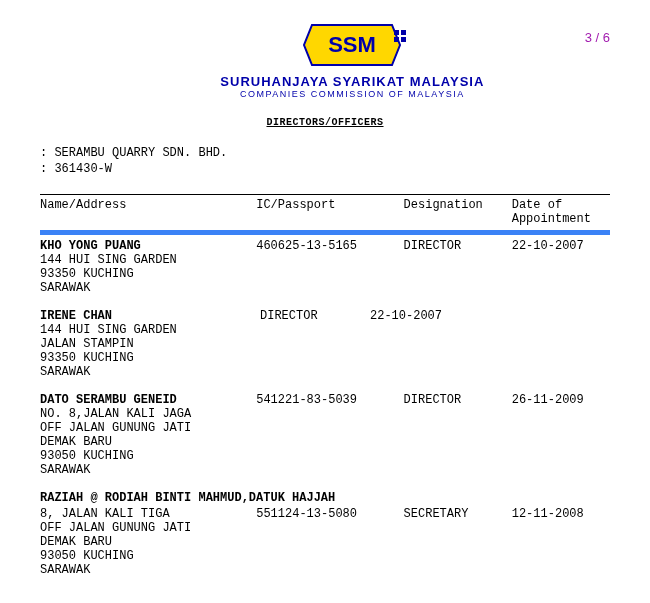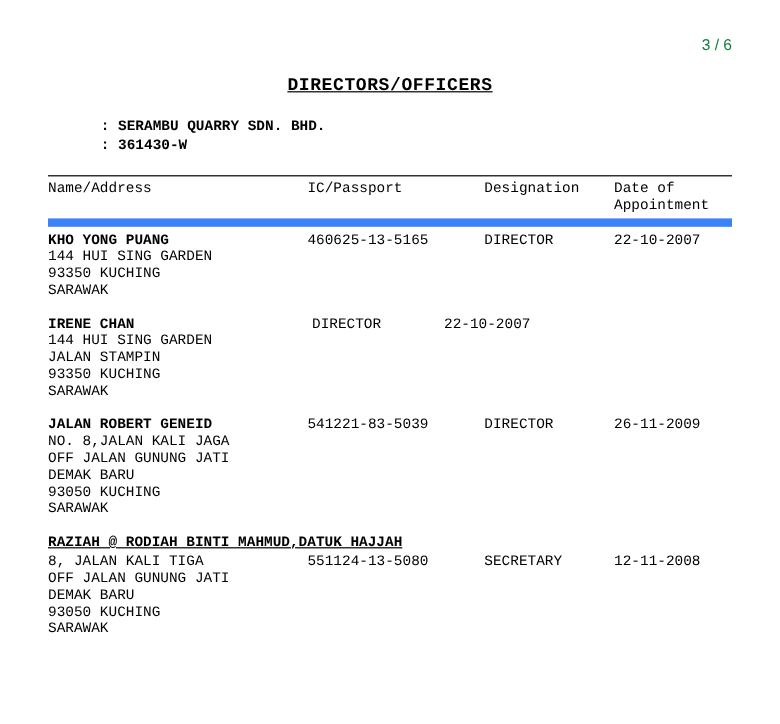--- a/index.html
+++ b/index.html
@@ -37,52 +37,51 @@
     .org-sub {
       font-family: Arial, sans-serif;
       font-size: 9px;
       color: #0000aa;
       letter-spacing: 1.5px;
       text-align: center;
     }
     .page-num {
       font-family: Arial, sans-serif;
       font-size: 13px;
-      color: #15803d;
+      color: #a21caf;
       padding-top: 10px;
     }
     .page-title {
       text-align: center;
       font-family: 'Courier New', Courier, monospace;
-      font-size: 15px;
+      font-size: 10px;
       font-weight: bold;
       text-decoration: underline;
       margin: 18px 0 18px 0;
       letter-spacing: 0.5px;
     }
     .company-info {
       margin-bottom: 18px;
     }
     .company-row {
       display: flex;
       margin-bottom: 2px;
       font-size: 12px;
     }
     .company-label {
       width: 140px;
       font-weight: normal;
     }
     .company-value {
-      font-weight: bold;
-      margin-left: 44px;
+      font-weight: normal;
     }
     .table-header {
       display: flex;
       border-top: 1px solid #000;
-      border-bottom: 7px solid #3b82f6;
+      border-bottom: 5px solid #3b82f6;
       padding: 3px 0;
       margin-bottom: 4px;
       font-size: 12px;
     }
     .col-name { width: 220px; }
     .col-ic { width: 150px; }
     .col-desig { width: 110px; }
     .col-date { width: 100px; }
     .col-date-header { line-height: 1.2; }
     .person-block {
@@ -102,20 +101,38 @@
     }
     .person-ic { width: 150px; padding-top: 0; }
     .person-desig { width: 110px; }
     .person-date { width: 100px; }
   </style>
 </head>
 <body>
 
 <div class="header">
   <div style="width:80px;"></div>
+  <div class="header-center">
+
+    <svg class="logo-svg" width="120" height="50" viewBox="0 0 120 50">
+
+      <polygon points="20,5 100,5 108,25 100,45 20,45 12,25" fill="#FFD700"></polygon>
+
+      <polygon points="20,5 100,5 108,25 100,45 20,45 12,25" fill="none" stroke="#0000aa" stroke-width="2"></polygon>
+
+      <text x="60" y="32" text-anchor="middle" font-family="Arial Black, sans-serif" font-size="22" font-weight="900" fill="#0000aa">SSM</text>
+
+      <rect x="102" y="10" width="5" height="5" fill="#0000aa"></rect>
+      <rect x="109" y="10" width="5" height="5" fill="#0000aa"></rect>
+      <rect x="102" y="17" width="5" height="5" fill="#0000aa"></rect>
+      <rect x="109" y="17" width="5" height="5" fill="#0000aa"></rect>
+    </svg>
+    <div class="org-name">SURUHANJAYA SYARIKAT MALAYSIA</div>
+    <div class="org-sub">COMPANIES COMMISSION OF MALAYSIA</div>
+  </div>
   <div class="page-num">3 / 6</div>
 </div>
 
 <div class="page-title">DIRECTORS/OFFICERS</div>
 
 <div class="company-info">
   <div class="company-row">
     <span class="company-value">: SERAMBU QUARRY SDN. BHD.</span>
   </div>
   <div class="company-row">
@@ -156,34 +173,34 @@
           <div class="addr-line">93350  KUCHING</div>
           <div class="addr-line">SARAWAK</div>
         </div>
         <div class="person-desig">DIRECTOR</div>
         <div class="person-date">22-10-2007</div>
       </div>
     </div>
     <div class="person-block">
       <div class="person-row">
         <div class="person-name-addr">
-          <div style="font-weight:bold;">JALAN ROBERT GENEID</div>
+          <div style="font-weight:bold;">DATO SERAMBU GENEID</div>
           <div class="addr-line">NO. 8,JALAN KALI JAGA</div>
           <div class="addr-line">OFF JALAN GUNUNG JATI</div>
           <div class="addr-line">DEMAK BARU</div>
           <div class="addr-line">93050  KUCHING</div>
           <div class="addr-line">SARAWAK</div>
         </div>
         <div class="person-ic">541221-83-5039</div>
         <div class="person-desig">DIRECTOR</div>
         <div class="person-date">26-11-2009</div>
       </div>
     </div>
     <div class="person-block">
-      <div style="font-weight:bold;margin-bottom:2px;text-decoration:underline;">RAZIAH @ RODIAH BINTI MAHMUD,DATUK HAJJAH</div>
+      <div style="font-weight:bold;margin-bottom:2px;">RAZIAH @ RODIAH BINTI MAHMUD,DATUK HAJJAH</div>
       <div class="person-row">
         <div class="person-name-addr">
           <div class="addr-line">8, JALAN KALI TIGA</div>
           <div class="addr-line">OFF JALAN GUNUNG JATI</div>
           <div class="addr-line">DEMAK BARU</div>
           <div class="addr-line">93050  KUCHING</div>
           <div class="addr-line">SARAWAK</div>
         </div>
         <div class="person-ic">551124-13-5080</div>
         <div class="person-desig">SECRETARY</div>

